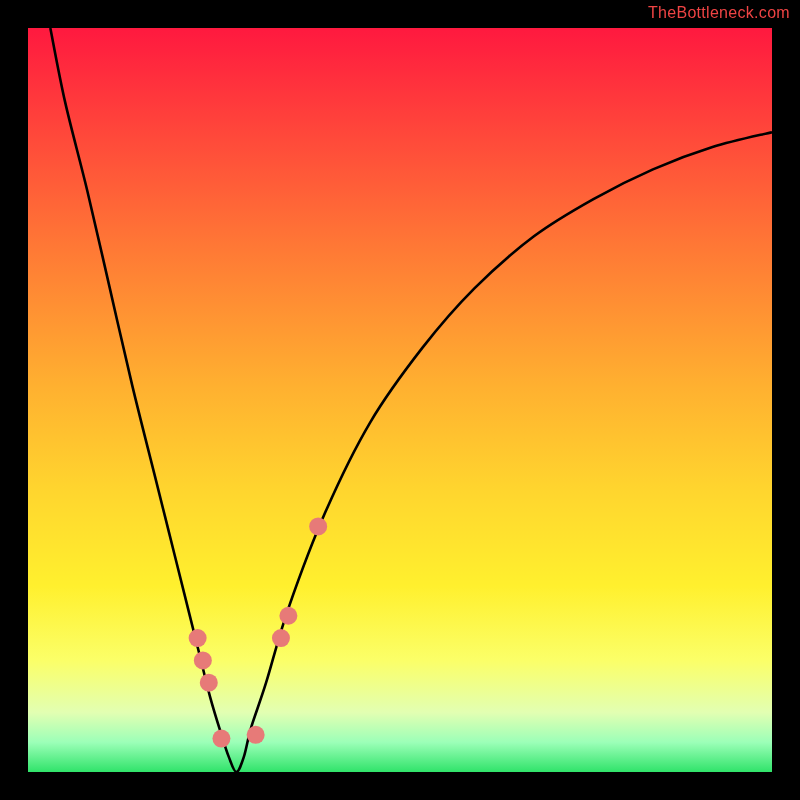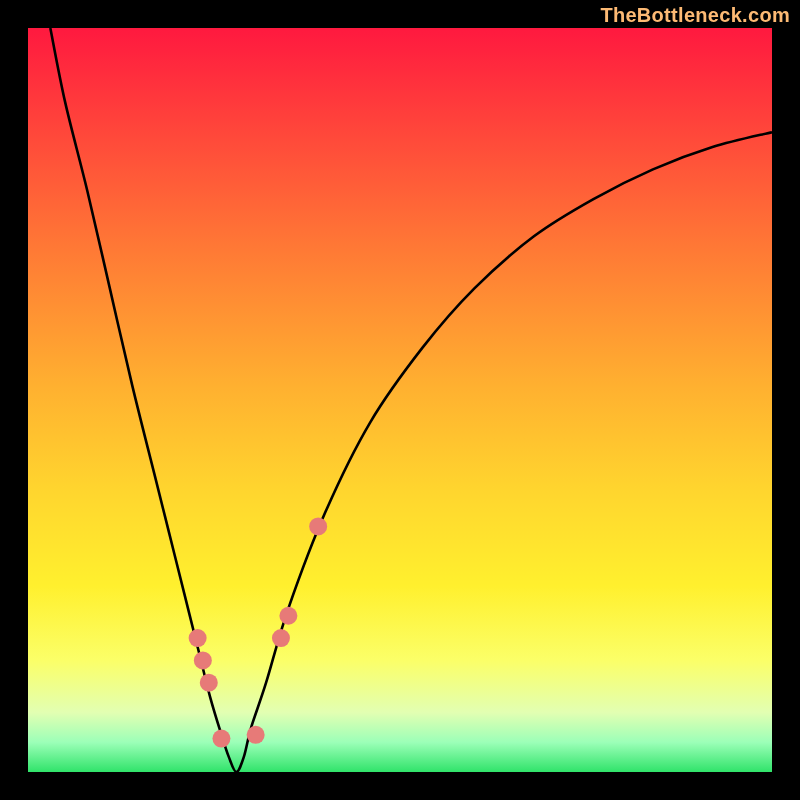--- a/index.html
+++ b/index.html
@@ -26,24 +26,24 @@
       #fff02e 75%,
       #fbff68 85%,
       #e2ffb2 92%,
       #9cffb8 96%,
       #30e36a 100%);
   }
   .watermark {
     position: absolute;
     top: 4px;
     right: 10px;
-    color: #fdba74;
-    font-size: 20px;
+    color: #ef4444;
+    font-size: 16px;
     letter-spacing: 0.3px;
-    font-weight: 700;
+    font-weight: 400;
     z-index: 10;
   }
   svg.curve {
     position: absolute;
     left: 0;
     top: 0;
     width: 744px;
     height: 744px;
     overflow: visible;
   }

